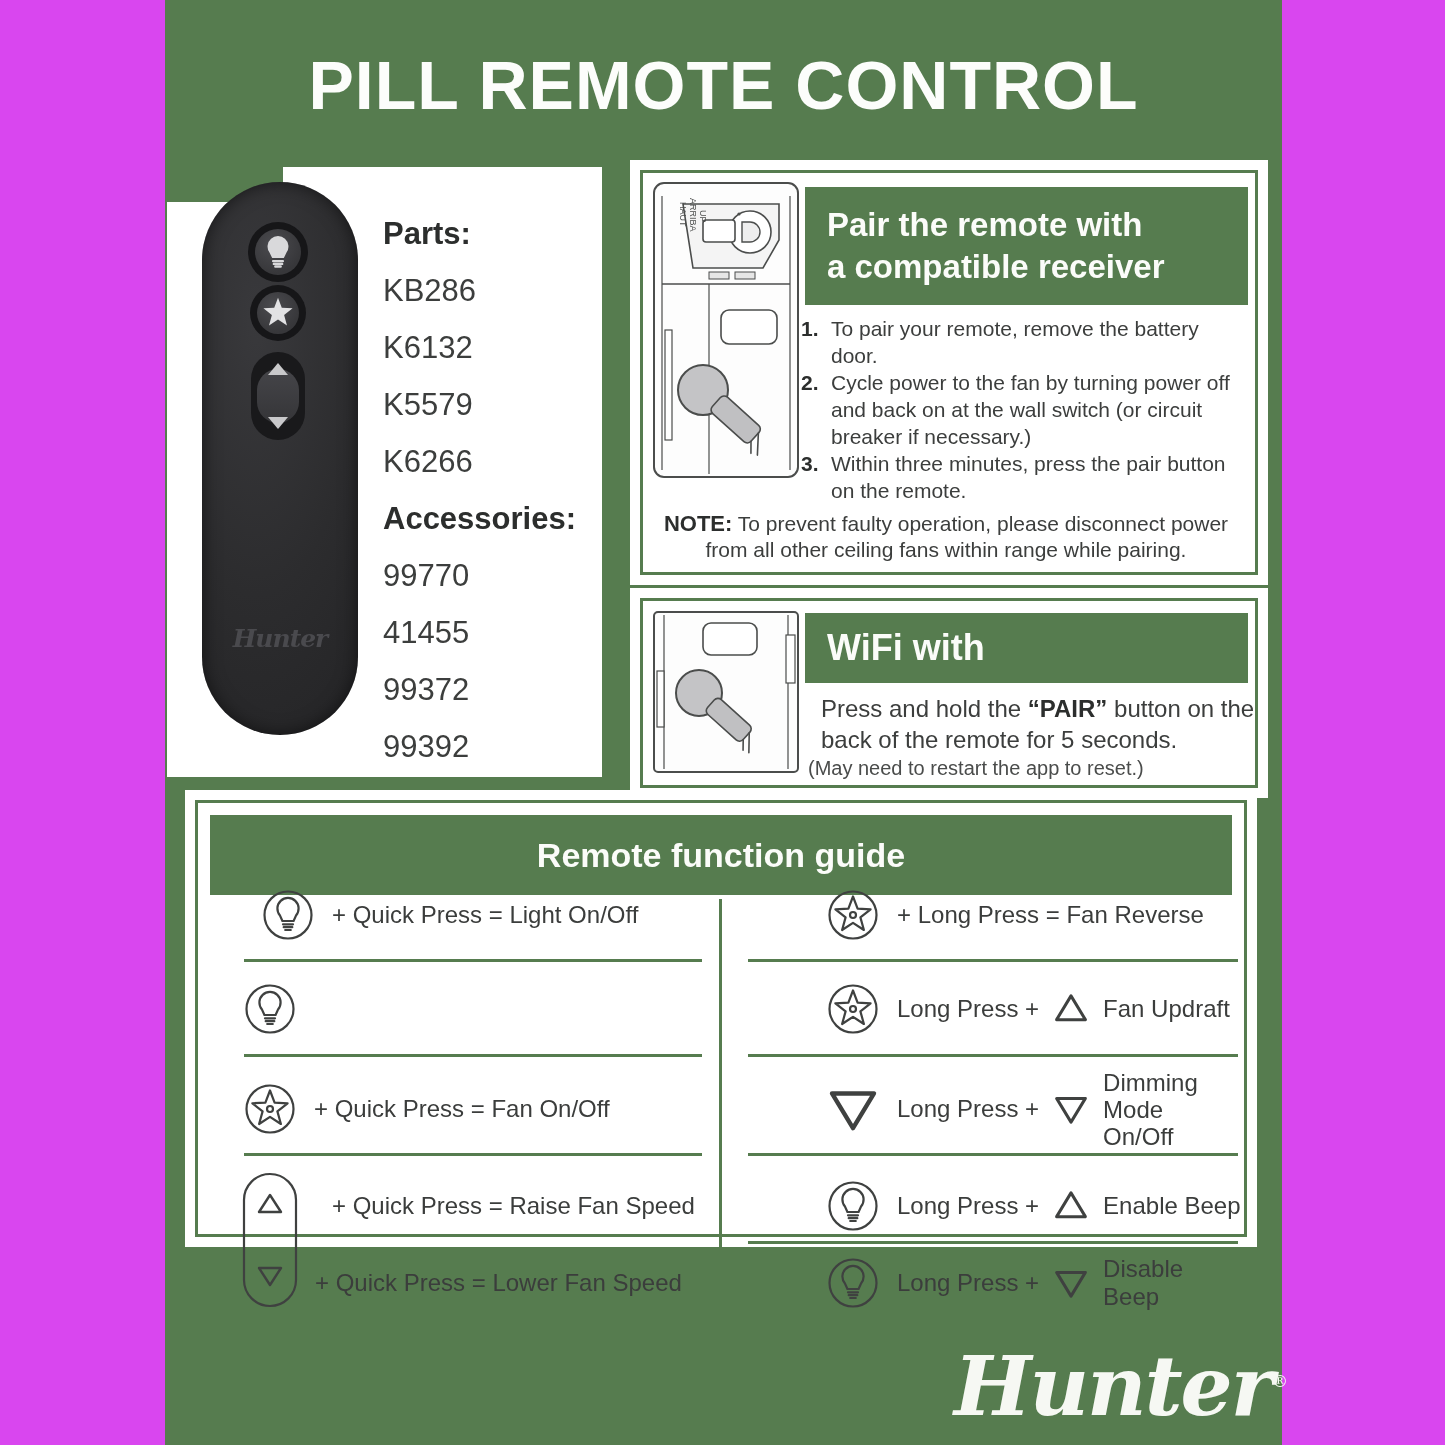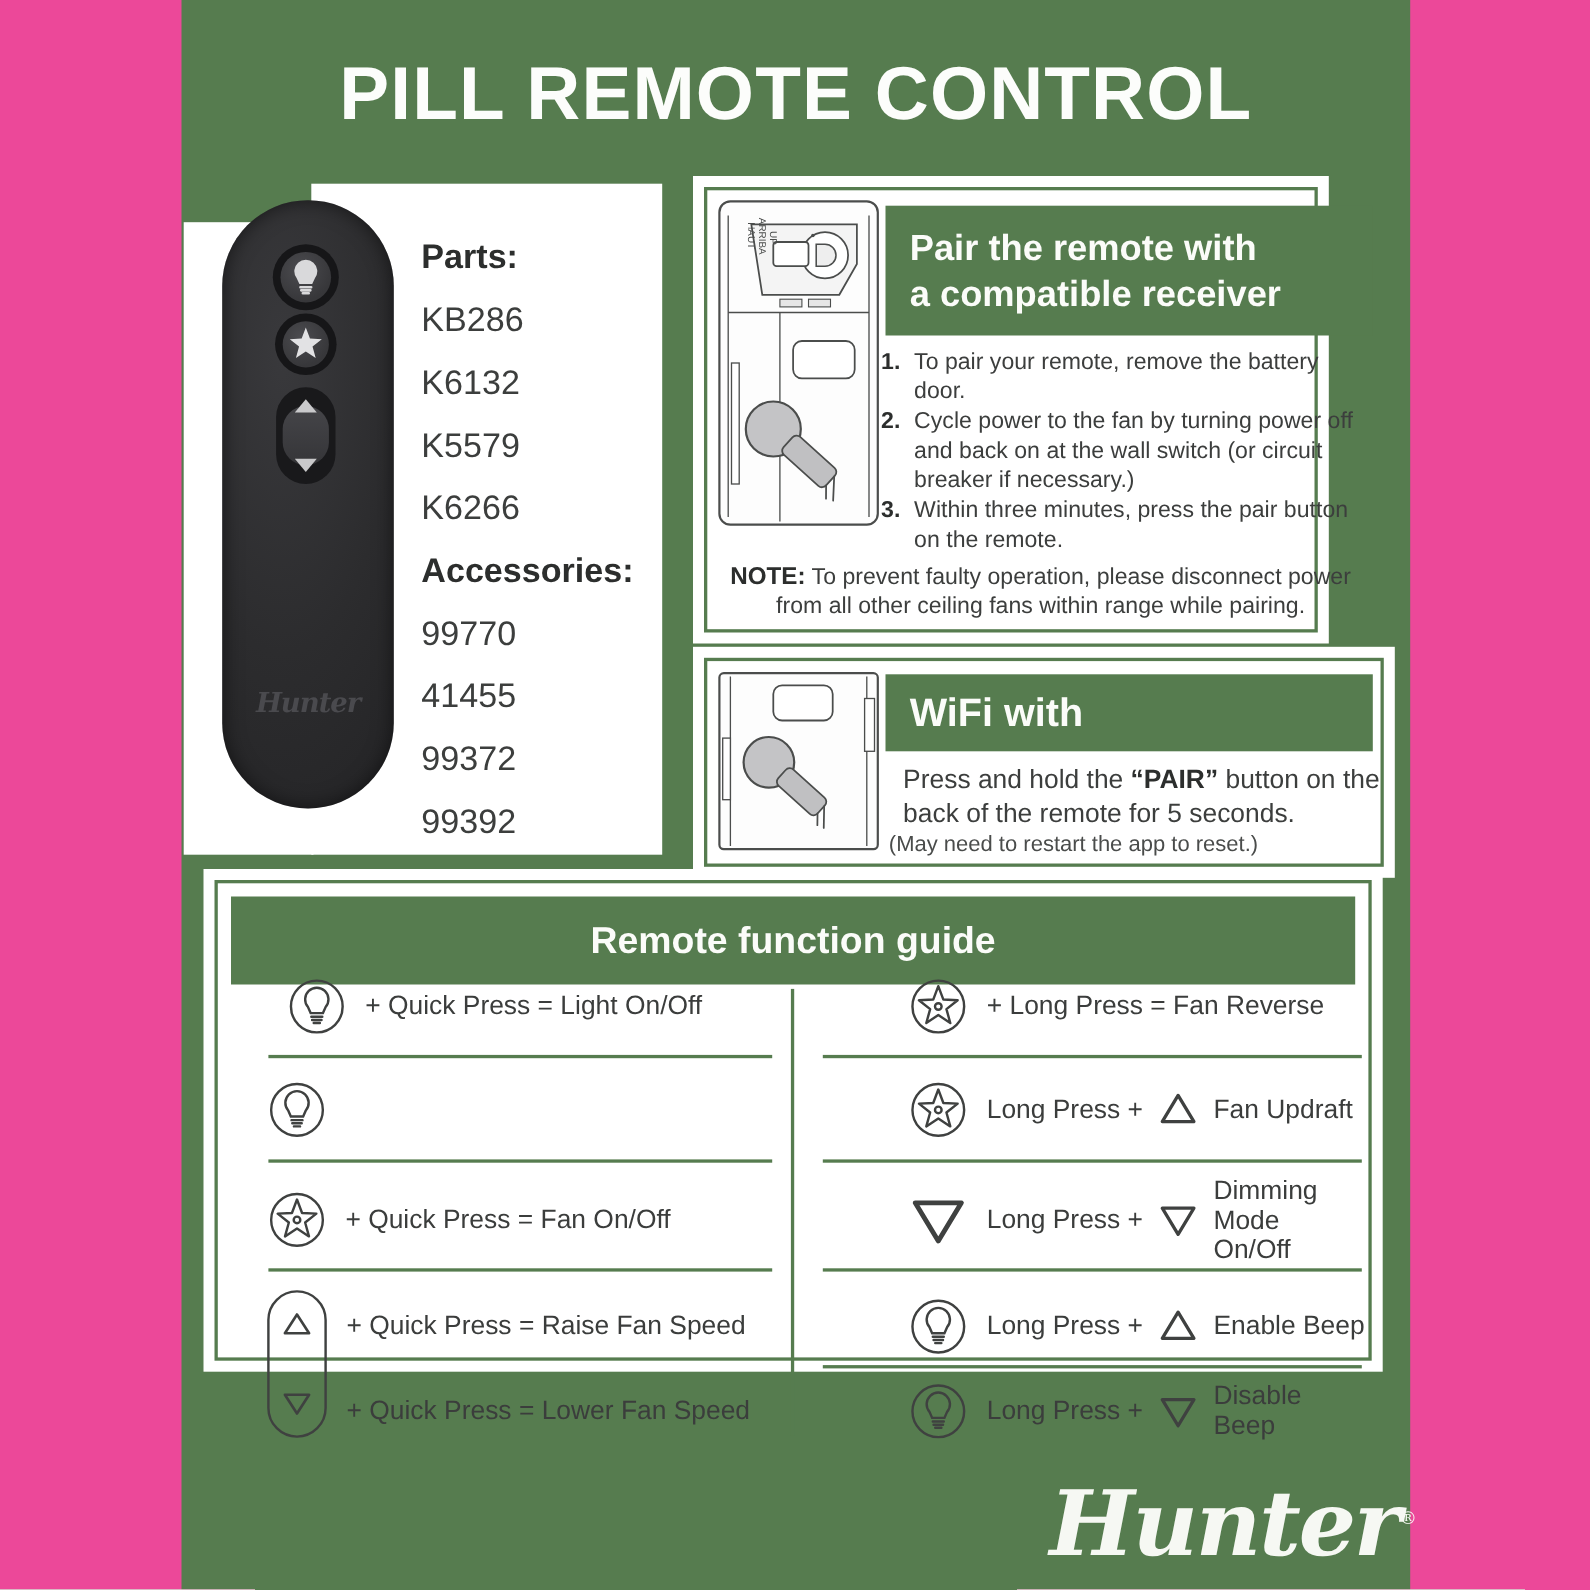--- a/index.html
+++ b/index.html
@@ -1,16 +1,16 @@
 <!DOCTYPE html>
 <html><head>
 <meta charset="utf-8">
 <style>
   html,body{margin:0;padding:0;background:#ffffff;}
-  #page{position:relative;width:1445px;height:1445px;background:#ec4899;overflow:hidden;
+  #page{position:relative;width:1445px;height:1445px;background:#d946ef;overflow:hidden;
         font-family:"Liberation Sans",sans-serif;color:#3c3e3d;}
   .abs{position:absolute;}
 
   
   #mat{left:165px;top:0;width:1117px;height:1445px;background:#567c4f;}
 
   
   #title{left:165px;top:48px;width:1117px;text-align:center;color:#fcfdfb;
          font-size:68px;font-weight:bold;letter-spacing:1px;line-height:74px;}
 
@@ -39,21 +39,21 @@
   
   #parts-list{left:383px;top:205px;width:215px;}
   .pline{font-size:31px;line-height:57px;color:#3c3e3d;}
   .plabel{font-weight:bold;color:#2c2e2d;}
 
   
   .panel{background:#ffffff;border:3px solid #567c4f;box-shadow:0 0 0 10px #ffffff;box-sizing:border-box;}
   .greenbar{position:absolute;background:#567c4f;color:#fbfcf9;font-weight:bold;box-sizing:border-box;}
 
   
-  #pair-panel{left:640px;top:170px;width:558px;height:405px;}
+  #pair-panel{left:640px;top:170px;width:618px;height:405px;}
   #pair-illu{position:absolute;left:8px;top:7px;width:150px;height:300px;}
   #pair-head{left:162px;top:14px;width:443px;height:118px;font-size:33px;line-height:42px;
              padding:17px 0 0 22px;}
   #pair-steps{position:absolute;left:158px;top:142px;width:436px;font-size:21px;line-height:27px;}
   .step{padding-left:30px;}
   .step .num{display:inline-block;width:30px;margin-left:-30px;font-weight:bold;color:#2c2e2d;}
   #pair-note{position:absolute;left:6px;top:338px;width:594px;font-size:21px;line-height:26px;text-align:center;}
   #pair-note .plabel{font-size:22px;}
 
   
@@ -246,21 +246,21 @@
       <span class="gtxt">+ Quick Press = Fan On/Off</span>
     </div>
     <div class="divider" style="left:46px;top:350px;width:458px"></div>
 
     <svg id="rocker-icon" width="58" height="138" viewBox="0 0 58 138">
       <rect x="3" y="3" width="52" height="132" rx="26" fill="none" stroke="#3f4140" stroke-width="2.2"></rect>
       <path d="M29,24 L40,41 H18 Z" fill="none" stroke="#3f4140" stroke-width="2.4" stroke-linejoin="round"></path>
       <path d="M29,114 L40,97 H18 Z" fill="none" stroke="#3f4140" stroke-width="2.4" stroke-linejoin="round"></path>
     </svg>
     <div class="grow" style="left:117px;top:375px">
-      <span class="gtxt" style="margin-left:0">+ Quick Press = Raise Fan Speed</span>
+      <span class="gtxt" style="margin-left:17px">+ Quick Press = Raise Fan Speed</span>
     </div>
     <div class="grow" style="left:117px;top:452px">
       <span class="gtxt" style="margin-left:0">+ Quick Press = Lower Fan Speed</span>
     </div>
 
     <div id="vsep"></div>
 
     <div class="grow" style="left:629px;top:84px">
       <svg class="gicon" width="52" height="52" viewBox="-26 -26 52 52">
           <use href="#def-fan"></use>

